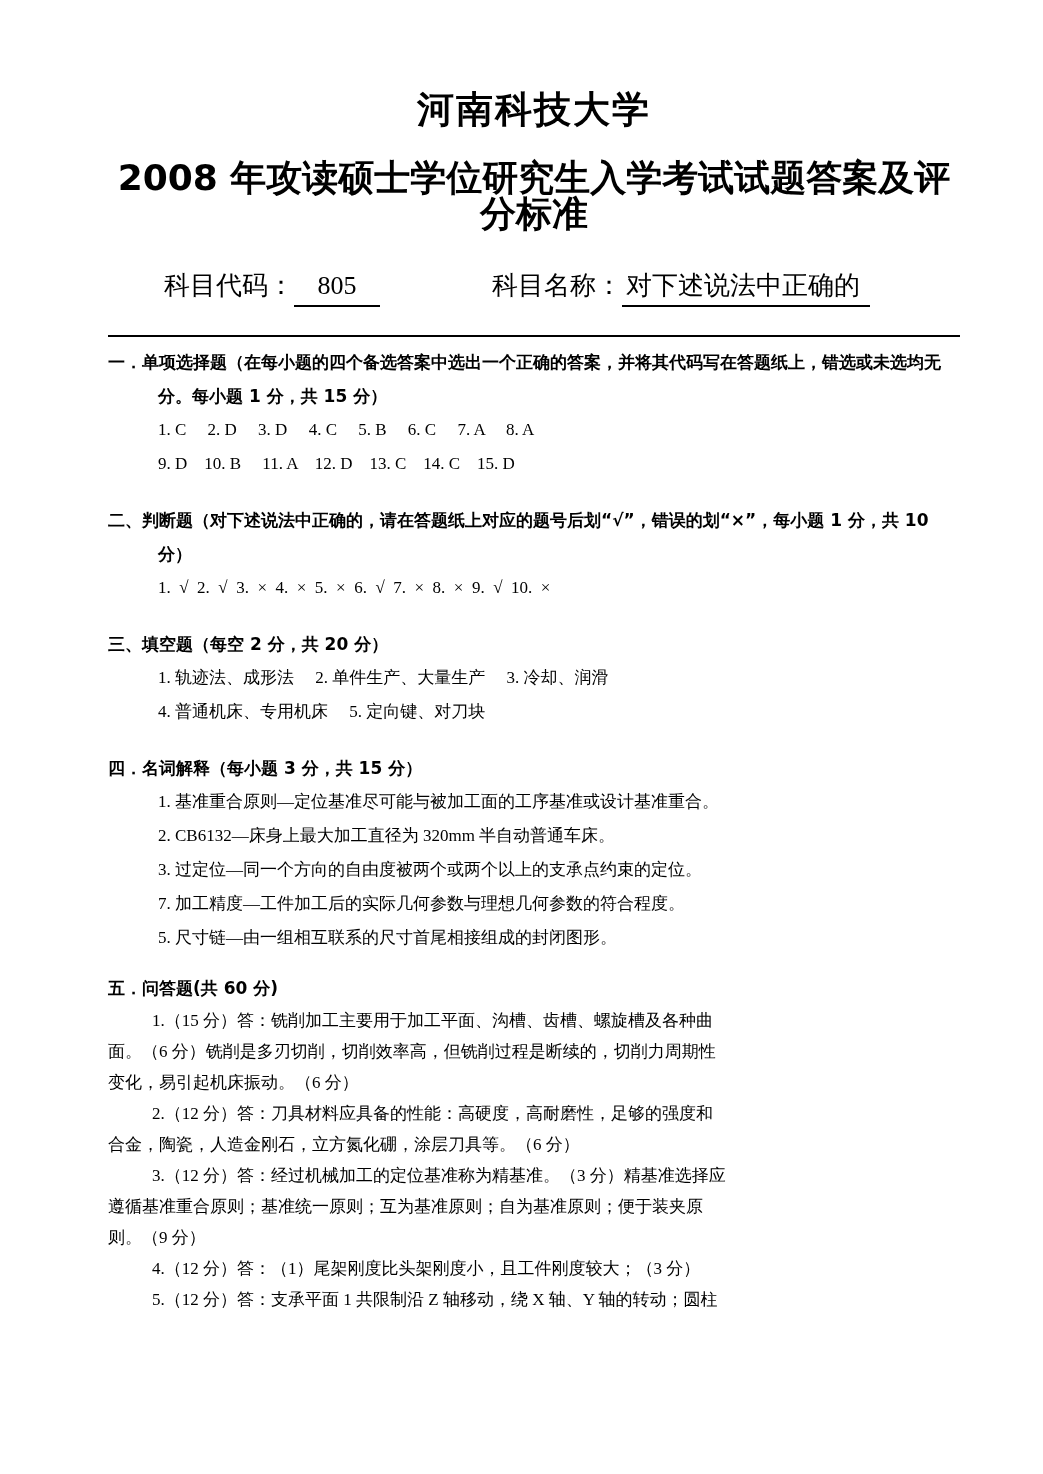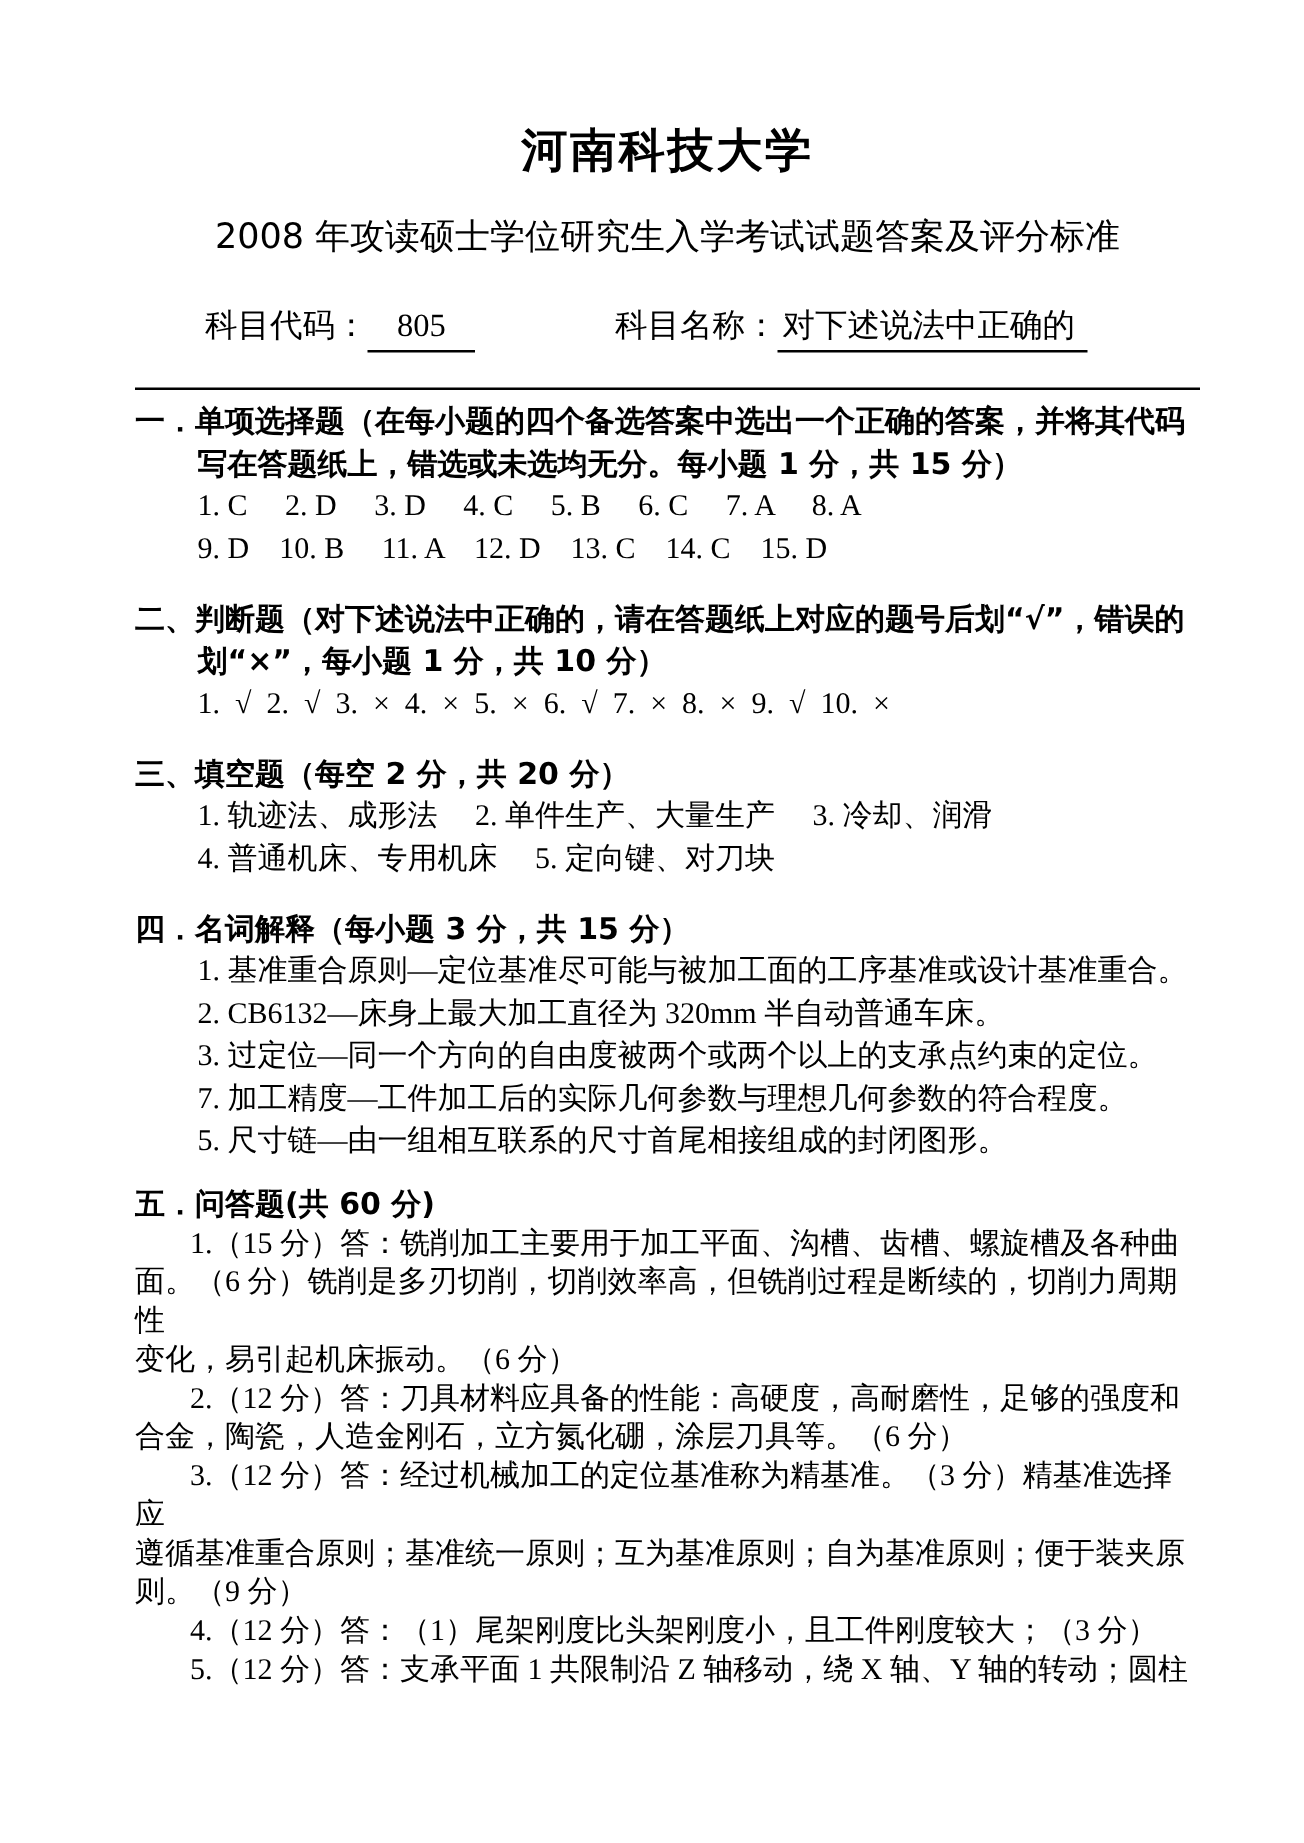--- a/index.html
+++ b/index.html
@@ -1,42 +1,42 @@
 <!DOCTYPE html>
 <html><head>
 <meta charset="utf-8">
 <style>
   html, body { margin:0; padding:0; background:#ffffff; }
   .page {
     position: relative;
     width: 1043px;
     height: 1378px;
-    margin: 11px auto;
+    margin: 0 auto;
     background: #ffffff;
     color: #000000;
     box-sizing: border-box;
     padding: 90px 83px 0 108px;
     font-family: "Liberation Serif", "DejaVu Serif", serif;
     overflow: hidden;
   }
   .doc-title {
     margin: 0;
     text-align: center;
     font-family: "DejaVu Sans", "Liberation Sans", sans-serif;
     font-weight: bold;
     font-size: 37px;
     line-height: 40px;
     letter-spacing: 2px;
   }
   .doc-subtitle {
     margin: 30px 0 0 0;
     text-align: center;
     font-family: "DejaVu Sans", "Liberation Sans", sans-serif;
-    font-weight: normal;
-    font-size: 28px;
+    font-weight: bold;
+    font-size: 36px;
     line-height: 36px;
   }
   .subject-line {
     margin-top: 36px;
     padding-left: 56px;
     font-size: 26px;
     line-height: 36px;
     white-space: pre-wrap;
   }
   .subject-code-u {
@@ -51,21 +51,21 @@
     border-bottom: 2px solid #000;
     padding: 0 10px 1px 4px;
   }
   .subject-gap { display: inline-block; width: 112px; }
   .divider {
     border: none;
     border-top: 2px solid #000;
     margin: 28px 0 0 0;
     width: 100%;
   }
-  .sec { margin-top: 22px; font-size: 24px; line-height: 34px; }
+  .sec { margin-top: 22px; font-size: 17px; line-height: 34px; }
   .sec-head {
     font-family: "DejaVu Sans", "Liberation Sans", sans-serif;
     font-weight: bold;
     padding-left: 50px;
     text-indent: -50px;
     white-space: pre-wrap;
   }
   .sec-body p {
     margin: 0;
     padding-left: 50px;

